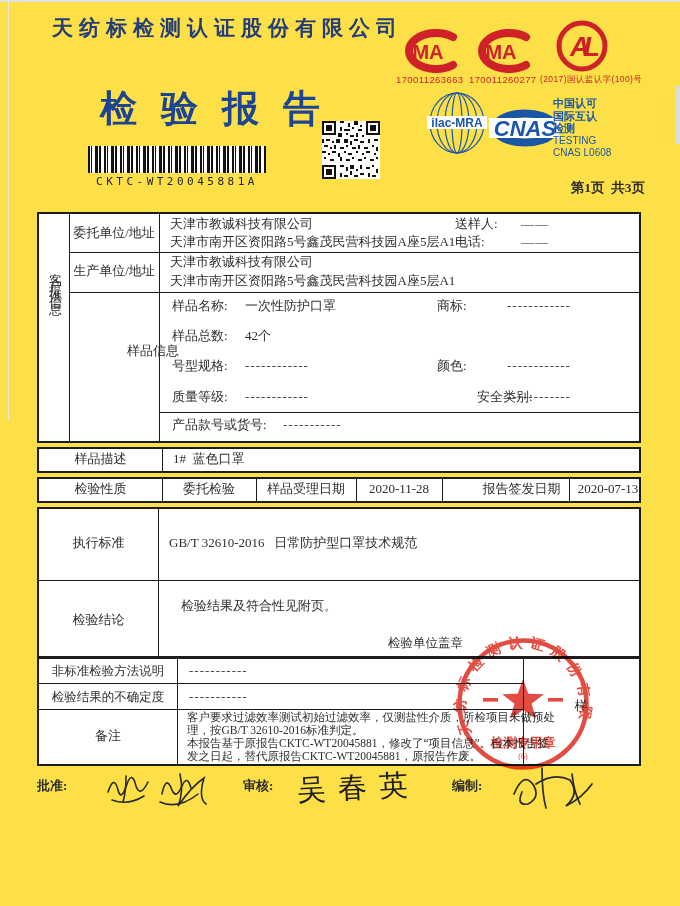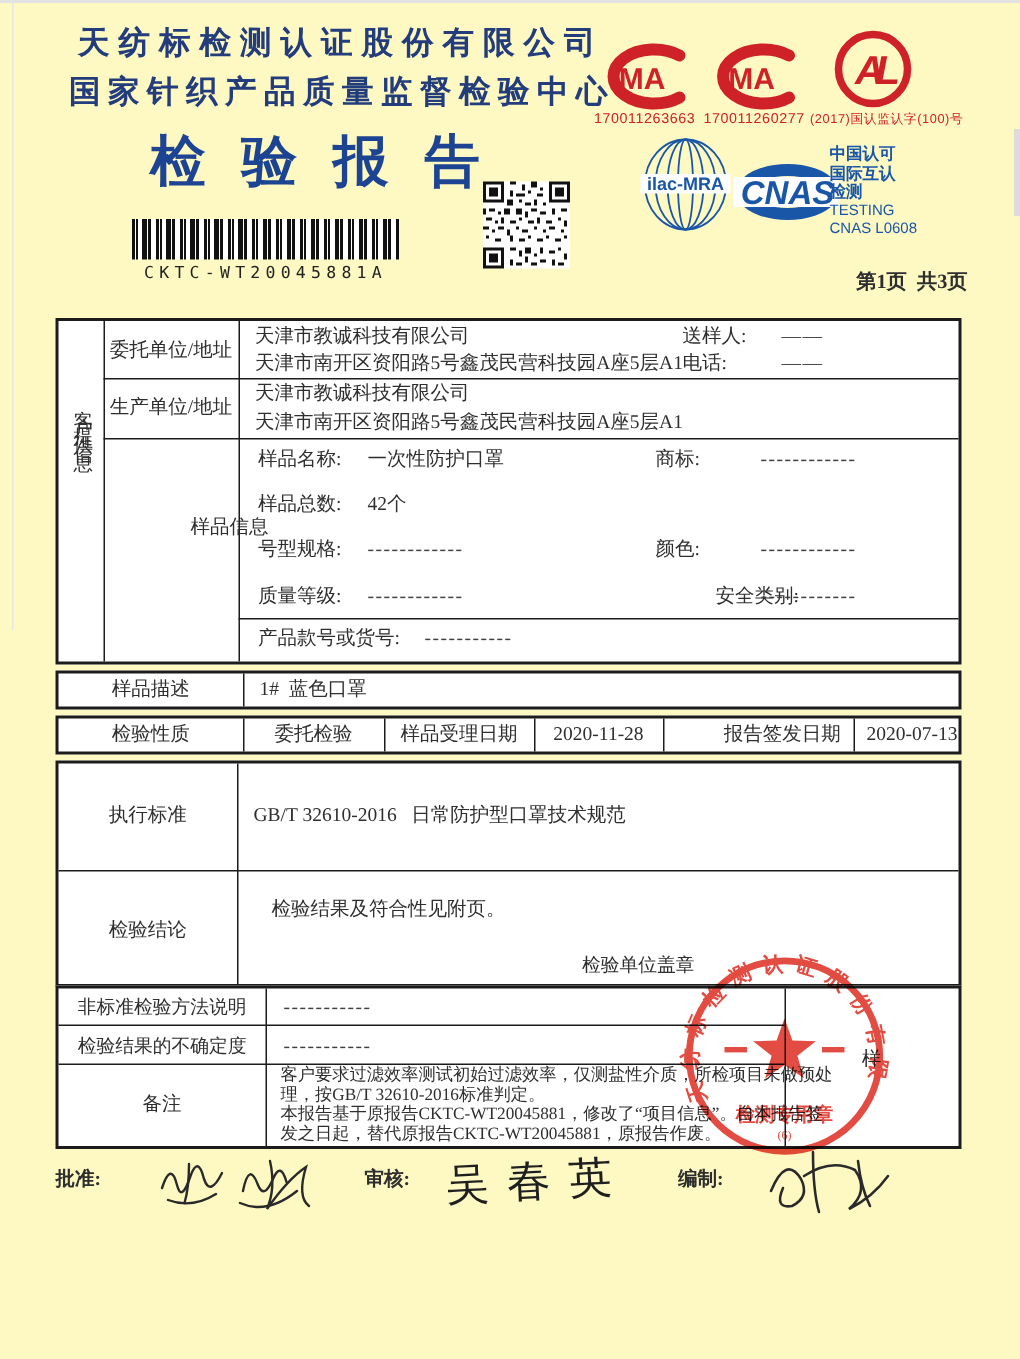--- a/index.html
+++ b/index.html
@@ -1,16 +1,16 @@
 <!DOCTYPE html>
 <html><head>
 <meta charset="utf-8">
 <style>
   html,body{margin:0;padding:0;background:#ffffff;}
-  #page{position:relative;width:680px;height:906px;background:#fef9c3;overflow:hidden;
+  #page{position:relative;width:680px;height:906px;background:#fde047;overflow:hidden;
         font-family:"Liberation Serif","DejaVu Serif",serif;}
   .t{position:absolute;white-space:pre;font-size:13px;color:#2e2e2e;line-height:1.15;}
   .b{font-weight:bold;}
   .blk{position:absolute;border:2px solid #1c1c1c;background:#fff;box-sizing:border-box;}
   .vl{position:absolute;width:1px;background:#1c1c1c;}
   .hl{position:absolute;height:1px;background:#1c1c1c;}
   .ctr{text-align:center;}
   .dash{color:#404040;letter-spacing:1px;}
   .vert{writing-mode:vertical-rl;text-orientation:upright;letter-spacing:6px;}
   .blue{color:#223c7c;}
@@ -24,21 +24,20 @@
 </head>
 <body>
 
 <div id="page">
 
   <div class="edge" style="left:0;top:0;width:680px;height:2px;"></div>
   <div class="edge" style="left:8px;top:0;width:1px;height:420px;background:#e6e6e6;"></div>
   <div class="edge" style="left:676px;top:86px;width:4px;height:58px;background:#dcdcdc;"></div>
 
   <div class="t blue b" style="left:52px;top:16px;font-size:21px;letter-spacing:6px;">天纺标检测认证股份有限公司</div>
-  <div class="t blue b" style="left:46px;top:49px;font-size:21px;letter-spacing:5px;">国家针织产品质量监督检验中心</div>
 
   <div class="t b" style="left:100px;top:88px;font-size:37px;letter-spacing:24px;color:#1d4492;">检验报告</div>
 
   <div class="barcode" style="left:88px;top:146px;width:178px;height:27px;"></div>
   <div class="t" style="left:84px;top:176px;width:186px;text-align:center;font-size:11px;letter-spacing:3.5px;font-family:'DejaVu Sans Mono',monospace;color:#222;">CKTC-WT20045881A</div>
 
   <svg style="left:322px;top:121px;" width="58" height="58" viewBox="0 0 29 29">
     <rect x="0" y="0" width="29" height="29" fill="#fff"></rect>
     <g fill="#111">
       <rect x="0" y="0" width="7" height="7"></rect>

